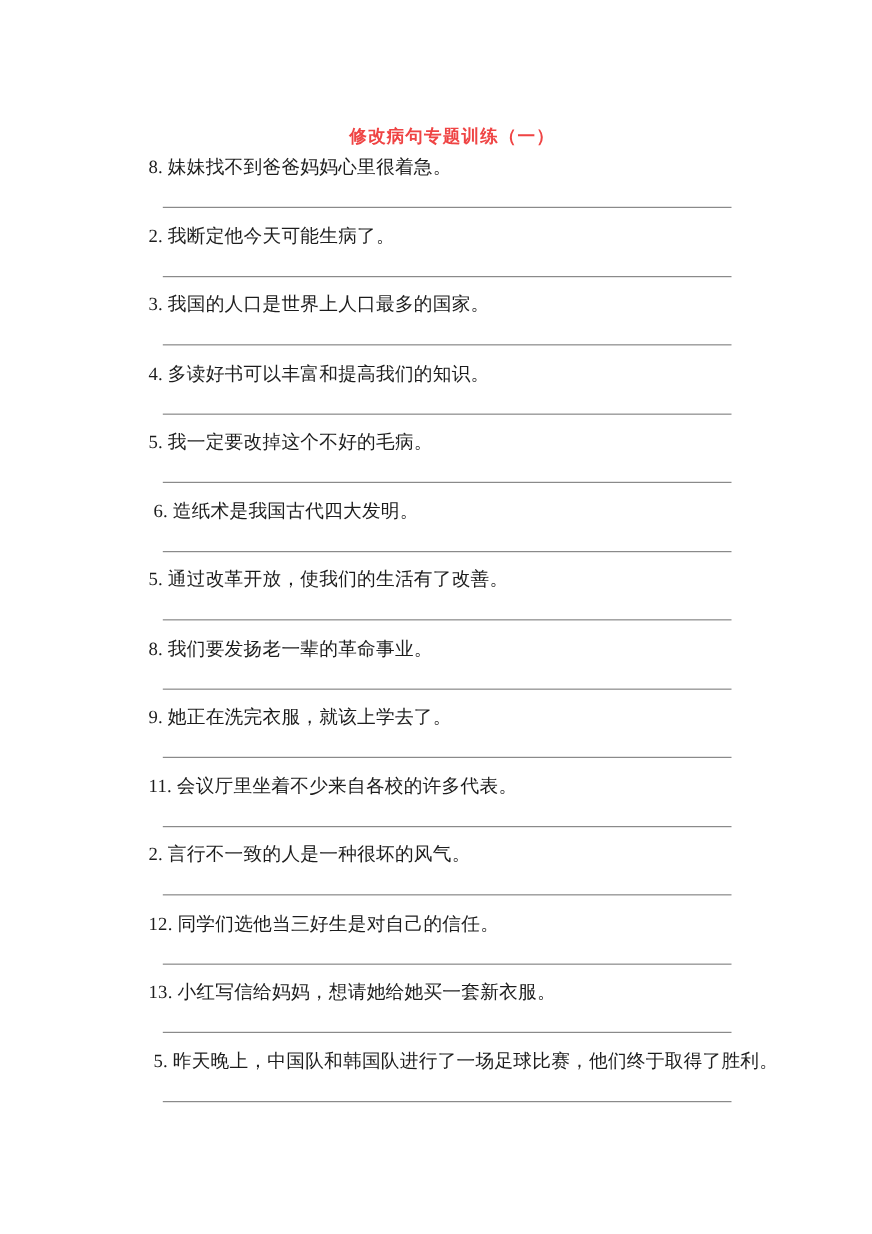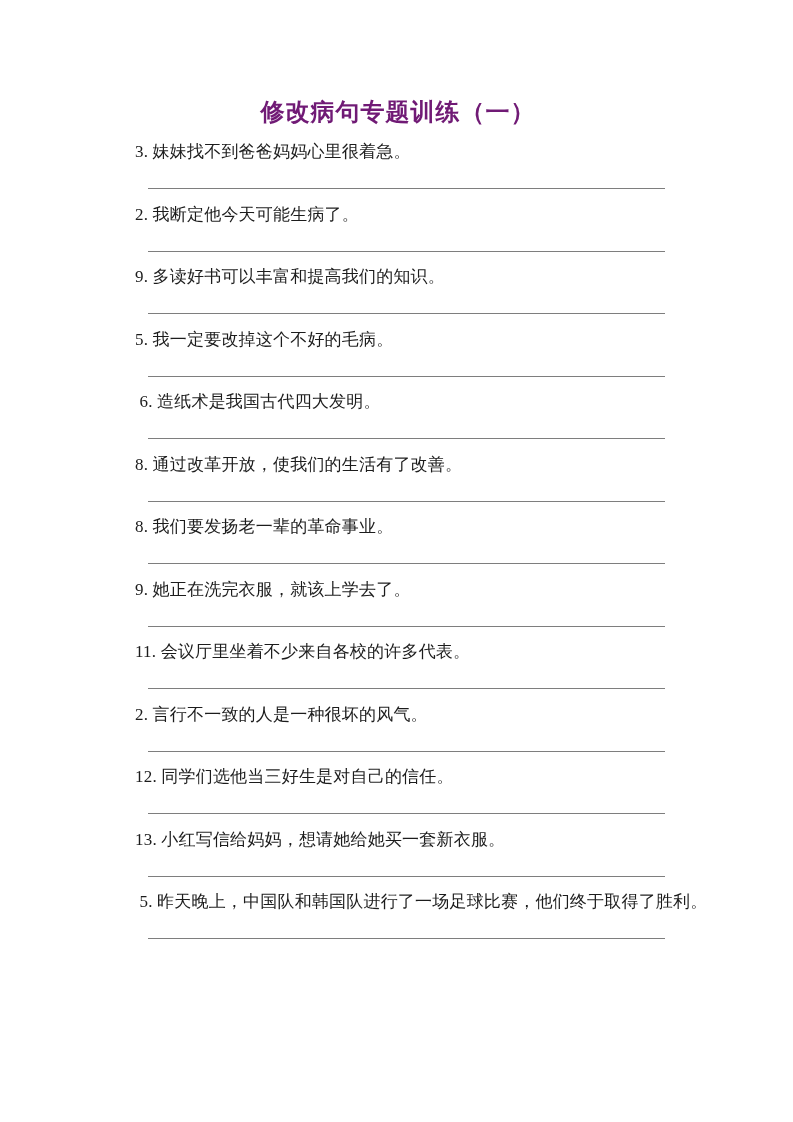--- a/index.html
+++ b/index.html
@@ -13,28 +13,28 @@
     position: relative;
     overflow: hidden;
     font-family: "Liberation Serif", "DejaVu Serif", serif;
     color: #1c1c1c;
   }
   .page-title {
     position: absolute;
     top: 99px;
     left: 130px;
     width: 536px;
-    margin: 0;
+    margin: 13px;
     text-align: center;
     font-family: "Liberation Sans", "DejaVu Sans", sans-serif;
     font-weight: bold;
-    font-size: 24px;
+    font-size: 16px;
     line-height: 26px;
     letter-spacing: 1px;
-    color: #701a75;
+    color: #ef4444;
   }
   .content {
     position: absolute;
     top: 141px;
     left: 135px;
     width: 530px;
   }
   .item {
     position: relative;
     height: 62.5px;
@@ -58,41 +58,45 @@
     border-top: 1.6px solid #7e7e7e;
   }
 </style>
 </head>
 <body>
 
 <h1 class="page-title">修改病句专题训练（一）</h1>
 
 <div class="content">
     <div class="item">
-      <p class="sentence">3. 妹妹找不到爸爸妈妈心里很着急。</p>
+      <p class="sentence">8. 妹妹找不到爸爸妈妈心里很着急。</p>
       <div class="answer-line"></div>
     </div>
     <div class="item">
       <p class="sentence">2. 我断定他今天可能生病了。</p>
       <div class="answer-line"></div>
     </div>
     <div class="item">
-      <p class="sentence">9. 多读好书可以丰富和提高我们的知识。</p>
+      <p class="sentence">3. 我国的人口是世界上人口最多的国家。</p>
+      <div class="answer-line"></div>
+    </div>
+    <div class="item">
+      <p class="sentence">4. 多读好书可以丰富和提高我们的知识。</p>
       <div class="answer-line"></div>
     </div>
     <div class="item">
       <p class="sentence">5. 我一定要改掉这个不好的毛病。</p>
       <div class="answer-line"></div>
     </div>
     <div class="item">
       <p class="sentence"> 6. 造纸术是我国古代四大发明。</p>
       <div class="answer-line"></div>
     </div>
     <div class="item">
-      <p class="sentence">8. 通过改革开放，使我们的生活有了改善。</p>
+      <p class="sentence">5. 通过改革开放，使我们的生活有了改善。</p>
       <div class="answer-line"></div>
     </div>
     <div class="item">
       <p class="sentence">8. 我们要发扬老一辈的革命事业。</p>
       <div class="answer-line"></div>
     </div>
     <div class="item">
       <p class="sentence">9. 她正在洗完衣服，就该上学去了。</p>
       <div class="answer-line"></div>
     </div>

